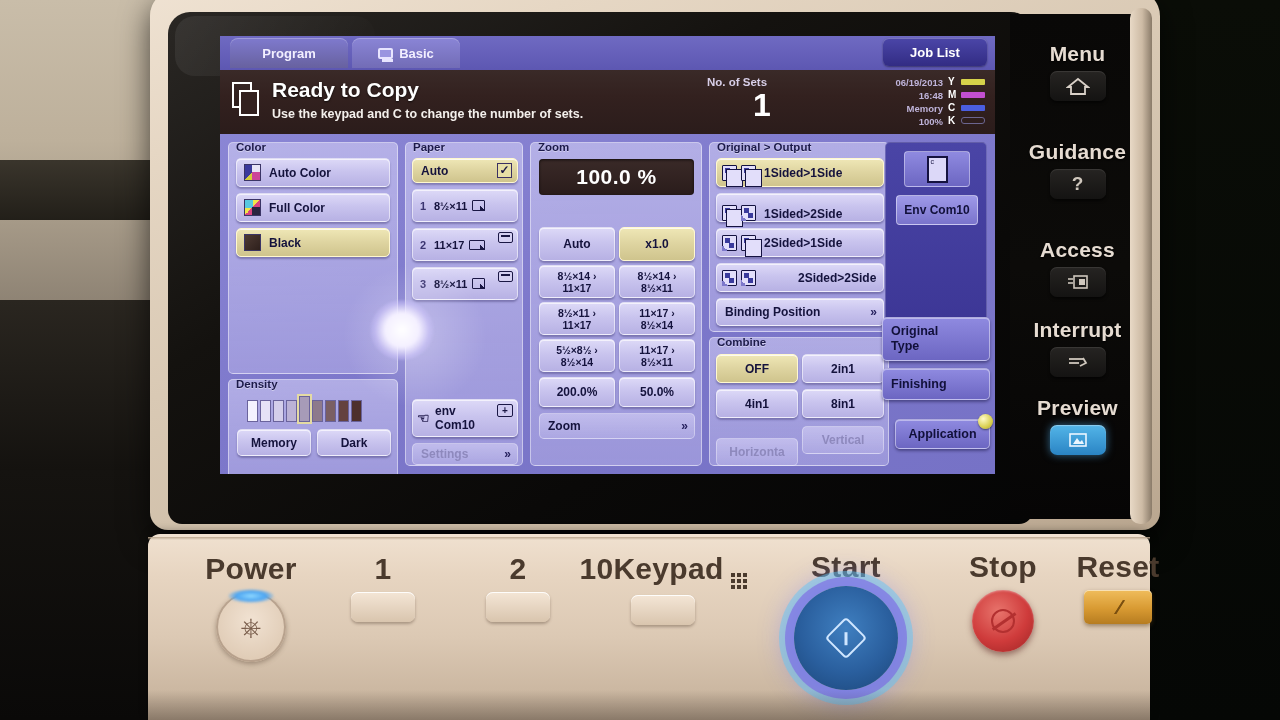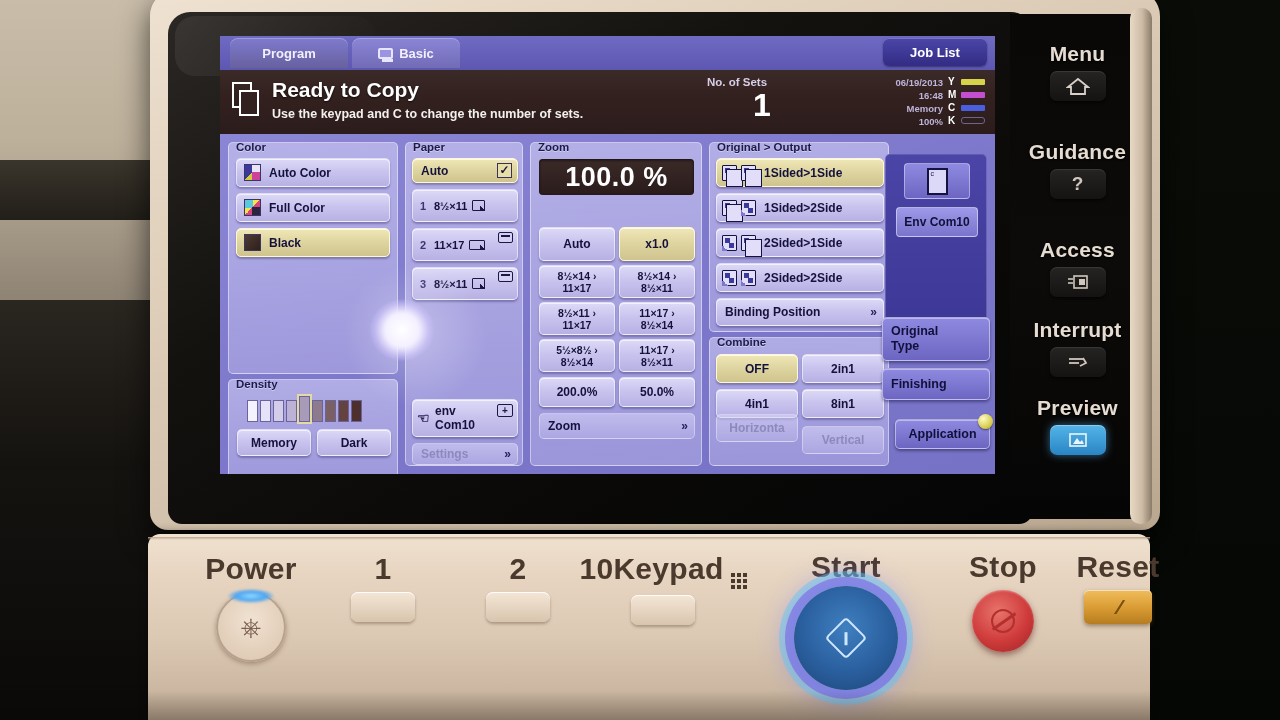--- a/index.html
+++ b/index.html
@@ -182,21 +182,21 @@
   .traytag:after { content:''; position:absolute; left:2px; top:2px; right:2px; height:2px; background:#1a1744; }
   .handicon { position:absolute; left:4px; top:50%; transform:translateY(-50%);
      width:14px; height:15px; color:#2b2556; font-size:14px; line-height:1; }
   .plusbox { position:absolute; right:4px; top:4px; width:16px; height:13px; border:1.6px solid #1a1744; border-radius:2px;
      color:#1a1744; font-size:10px; line-height:11px; text-align:center; font-weight:bold; background:#cfcaf0; }
 
   
   .zoom-display { position:absolute; left:8px; top:16px; width:155px; height:36px; border-radius:4px;
      background:linear-gradient(180deg,#3a2a28,#2a1c1b);
      display:flex; align-items:center; justify-content:center;
-     color:#fff; font-size:27px; font-weight:bold; letter-spacing:.5px;
+     color:#fff; font-size:21px; font-weight:bold; letter-spacing:.5px;
      box-shadow: inset 0 1px 3px rgba(0,0,0,.7); }
   .zm { font-size:10.5px; text-align:center; line-height:12px; display:block; width:100%; }
 
   
   .duoicon { display:flex; gap:4px; align-items:center; margin-left:5px; flex:none; }
   .pgicon { width:15px; height:16px; border:1.6px solid #141240; background:#e2defa; position:relative; border-radius:1px;}
   .pgicon .dot { position:absolute; left:2px; top:2px; width:5px; height:5px; background:#3a3a9c; }
   .pgicon .dot2 { position:absolute; right:2px; bottom:2px; width:5px; height:5px; background:#3a3a9c; }
   .pgicon.stack:after{ content:''; position:absolute; left:3px; top:3px; width:15px; height:16px;
      border:1.6px solid #141240; background:#e2defa; }
@@ -205,21 +205,21 @@
 
   
   .rightcol { position:absolute; left:657px; top:0px; width:118px; height:340px; }
   .rbtn { position:absolute; left:5px; width:108px; border-radius:5px;
      background:linear-gradient(180deg,#8f8ae0,#6c66c2);
      border:1px solid rgba(255,255,255,.45);
      box-shadow: 0 2px 3px rgba(20,15,60,.45), inset 0 1px 0 rgba(255,255,255,.4);
      color:#11103a; font-size:12.5px; font-weight:bold; display:flex; align-items:center; padding-left:8px;
   }
   .previewbox { position:absolute; left:8px; top:8px; width:102px; height:204px; border-radius:5px;
-     background:linear-gradient(180deg,#4a45a6,#3b3594); border:1px solid rgba(255,255,255,.2);margin-top:12px; }
+     background:linear-gradient(180deg,#4a45a6,#3b3594); border:1px solid rgba(255,255,255,.2); }
   .paperpreview { position:absolute; left:18px; top:8px; width:66px; height:36px; border-radius:4px;
      background:linear-gradient(180deg,#8f8ae0,#6c66c2); border:1px solid rgba(255,255,255,.4);
      display:flex; align-items:center; justify-content:center; }
   .pp-sheet { width:21px; height:27px; background:#dcd8f8; border:2px solid #15123f; position:relative; }
   .pp-sheet:after { content:'c'; position:absolute; left:2px; top:0px; font-size:7px; color:#15123f; }
   .envbtn { position:absolute; left:10px; top:52px; width:82px; height:30px; border-radius:4px;
      background:linear-gradient(180deg,#9e99e8,#7a74cc); border:1px solid rgba(255,255,255,.45);
      color:#11103a; font-size:12px; font-weight:bold; display:flex; align-items:center; justify-content:center; }
   .appdot { position:absolute; right:-4px; top:-6px; width:15px; height:15px; border-radius:50%;
      background:radial-gradient(circle at 35% 32%, #fffbc8, #d8cf4e 60%, #a89a2c); box-shadow:0 1px 2px rgba(0,0,0,.5); }
@@ -488,21 +488,21 @@
           <span class="duoicon">
             <span class="pgicon stack">
                 <span class="dot"></span>
               </span>
               <span class="pgicon stack">
                 <span class="dot"></span>
               </span>
           </span>
           <span class="lab">1Sided&gt;1Side</span>
         </div>
-        <div class="btn" style="left:6px; top:50px; width:168px; height:29px;">
+        <div class="btn" style="left:6px; top:50px; width:168px; height:29px;align-items:flex-end;">
           <span class="duoicon">
             <span class="pgicon stack">
                 <span class="dot"></span>
               </span>
               <span class="pgicon fold">
                 <span class="dot"></span>
                 <span class="dot2"></span>
               </span>
           </span>
           <span class="lab">1Sided&gt;2Side</span>
@@ -512,21 +512,21 @@
             <span class="pgicon fold">
                 <span class="dot"></span>
                 <span class="dot2"></span>
               </span>
               <span class="pgicon stack">
                 <span class="dot"></span>
               </span>
           </span>
           <span class="lab">2Sided&gt;1Side</span>
         </div>
-        <div class="btn" style="left:6px; top:120px; width:168px; height:29px;">
+        <div class="btn" style="left:6px; top:120px; width:168px; height:29px;gap:34px;">
           <span class="duoicon">
             <span class="pgicon fold">
                 <span class="dot"></span>
                 <span class="dot2"></span>
               </span>
               <span class="pgicon fold">
                 <span class="dot"></span>
                 <span class="dot2"></span>
               </span>
           </span>
@@ -537,21 +537,21 @@
           <span class="arrows">»</span>
         </div>
       </div>
 
       <div class="group" style="left:489px; top:203px; width:180px; height:129px;">
         <div class="group-title">Combine</div>
         <div class="btn sel center" style="left:6px; top:16px; width:82px; height:29px;">OFF</div>
         <div class="btn center" style="left:92px; top:16px; width:82px; height:29px;">2in1</div>
         <div class="btn center" style="left:6px; top:51px; width:82px; height:29px;">4in1</div>
         <div class="btn center" style="left:92px; top:51px; width:82px; height:29px;">8in1</div>
-        <div class="btn flat disabled center" style="left:6px; top:76px; width:82px; height:28px;">Horizonta</div>
+        <div class="btn flat disabled center" style="left:6px; top:100px; width:82px; height:28px;">Horizonta</div>
         <div class="btn flat disabled center" style="left:92px; top:88px; width:82px; height:28px;">Vertical</div>
       </div>
 
       <div class="rightcol">
 
         <div class="previewbox">
           <div class="paperpreview">
             <div class="pp-sheet"></div>
           </div>
           <div class="envbtn">Env Com10</div>

